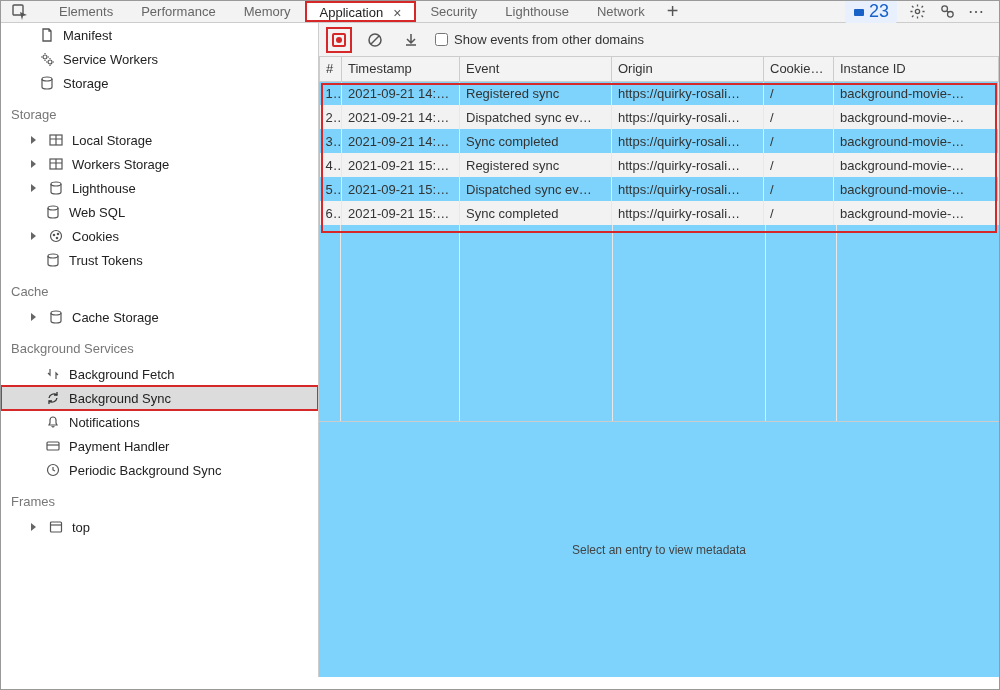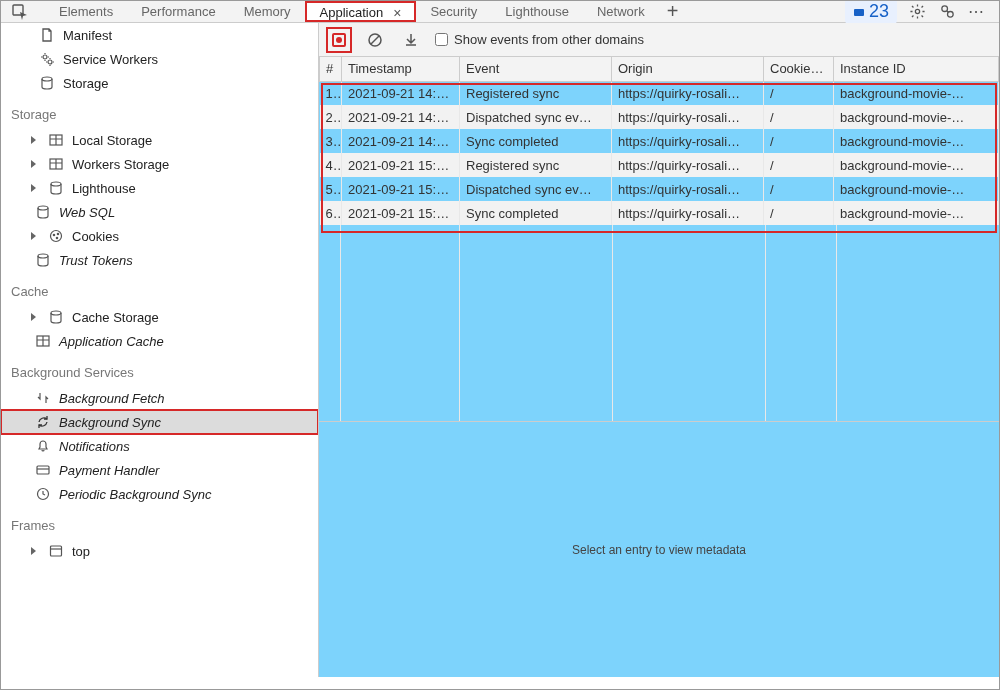--- a/index.html
+++ b/index.html
@@ -84,21 +84,21 @@
   }
   .tree-item {
     display: flex;
     align-items: center;
     height: 24px;
     padding-left: 30px;
     gap: 8px;
     cursor: pointer;
     color: #222;
   }
-  .tree-item.leaf { padding-left: 34px; font-style: italic; }
+  .tree-item.leaf { padding-left: 44px; }
   .tree-item.selected {
     background: #dcdcdc;
   }
   .tree-item.hl { outline: 2px solid #d62828; outline-offset: -1px; }
   .arrow {
     width:0;height:0;
     border-top:4px solid transparent;
     border-bottom:4px solid transparent;
     border-left:5px solid #666;
     margin-right:4px;
@@ -343,29 +343,20 @@
     <div class="group-head">Cache</div>
     <div class="tree-item">
       <span class="arrow"></span>
       <span class="tree-icon">
           <svg width="14" height="14" viewBox="0 0 14 14" fill="none" stroke="#555" stroke-width="1.2">
             <ellipse cx="7" cy="3" rx="5" ry="2"></ellipse>
             <path d="M2 3v8c0 1.1 2.2 2 5 2s5-.9 5-2V3"></path>
           </svg>
         </span>
       <span>Cache Storage</span>
-    </div>
-    <div class="tree-item leaf">
-      <span class="tree-icon">
-          <svg width="14" height="14" viewBox="0 0 14 14" fill="none" stroke="#555" stroke-width="1.2">
-            <rect x="1" y="2" width="12" height="10"></rect>
-            <path d="M1 6h12M7 2v10"></path>
-          </svg>
-        </span>
-      <span>Application Cache</span>
     </div>
 
     <div class="group-head">Background Services</div>
     <div class="tree-item leaf">
       <span class="tree-icon">
           <svg width="14" height="14" viewBox="0 0 14 14" fill="none" stroke="#555" stroke-width="1.2">
             <path d="M4 2v6l-2-2M10 12V6l2 2"></path>
           </svg>
         </span>
       <span>Background Fetch</span>

